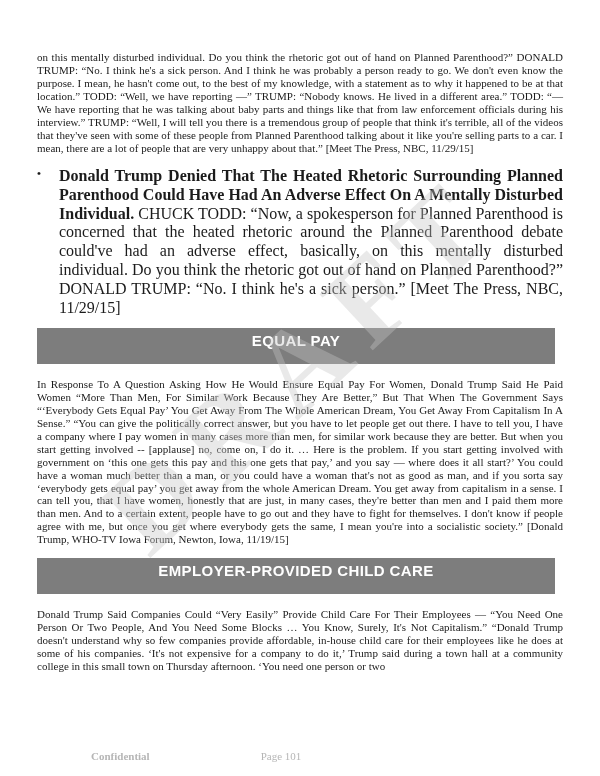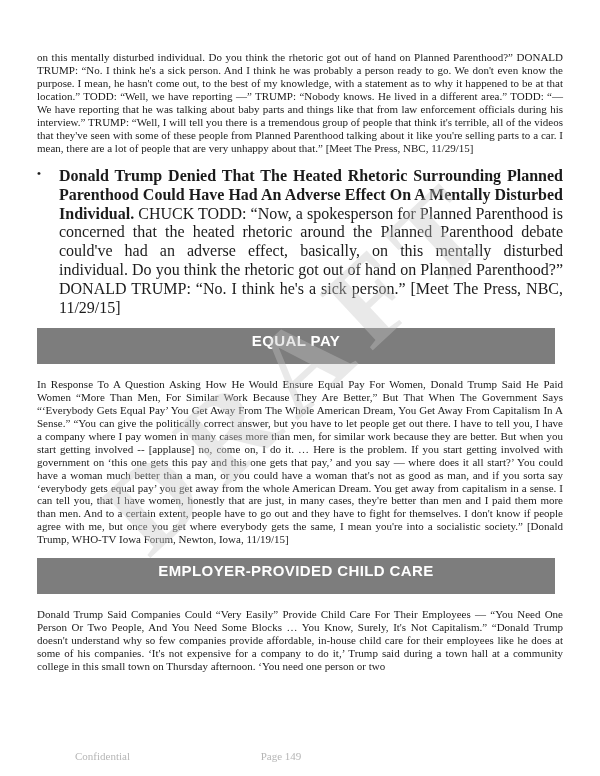--- a/index.html
+++ b/index.html
@@ -73,21 +73,21 @@
   .footer {
     position: absolute;
     left: 0;
     right: 0;
     bottom: 12px;
     height: 14px;
     font-size: 11px;
     color: #b6b6b6;
     z-index: 1;
   }
-  .footer .footer-left { position: absolute; left: 75px; }
+  .footer .footer-left { position: absolute; left: 91px; font-weight: bold; }
   .footer .footer-center { position: absolute; left: 281px; transform: translateX(-50%); }
 </style>
 </head>
 <body>
 
 <div class="page">
 
   <div class="watermark">DRAFT</div>
 
   <div class="content">
@@ -115,16 +115,16 @@
 
     <p class="para">
       <span class="lead-bold">Donald Trump Said Companies Could “Very Easily” Provide Child Care For Their Employees — “You Need One Person Or Two People, And You Need Some Blocks … You Know, Surely, It's Not Capitalism.”</span>
       <span>“Donald Trump doesn't understand why so few companies provide affordable, in-house child care for their employees like he does at some of his companies. ‘It's not expensive for a company to do it,’ Trump said during a town hall at a community college in this small town on Thursday afternoon. ‘You need one person or two</span>
     </p>
 
   </div>
 
   <div class="footer">
     <span class="footer-left">Confidential</span>
-    <span class="footer-center">Page 149</span>
+    <span class="footer-center">Page 101</span>
   </div>
 
 </div>
 
 </body></html>

